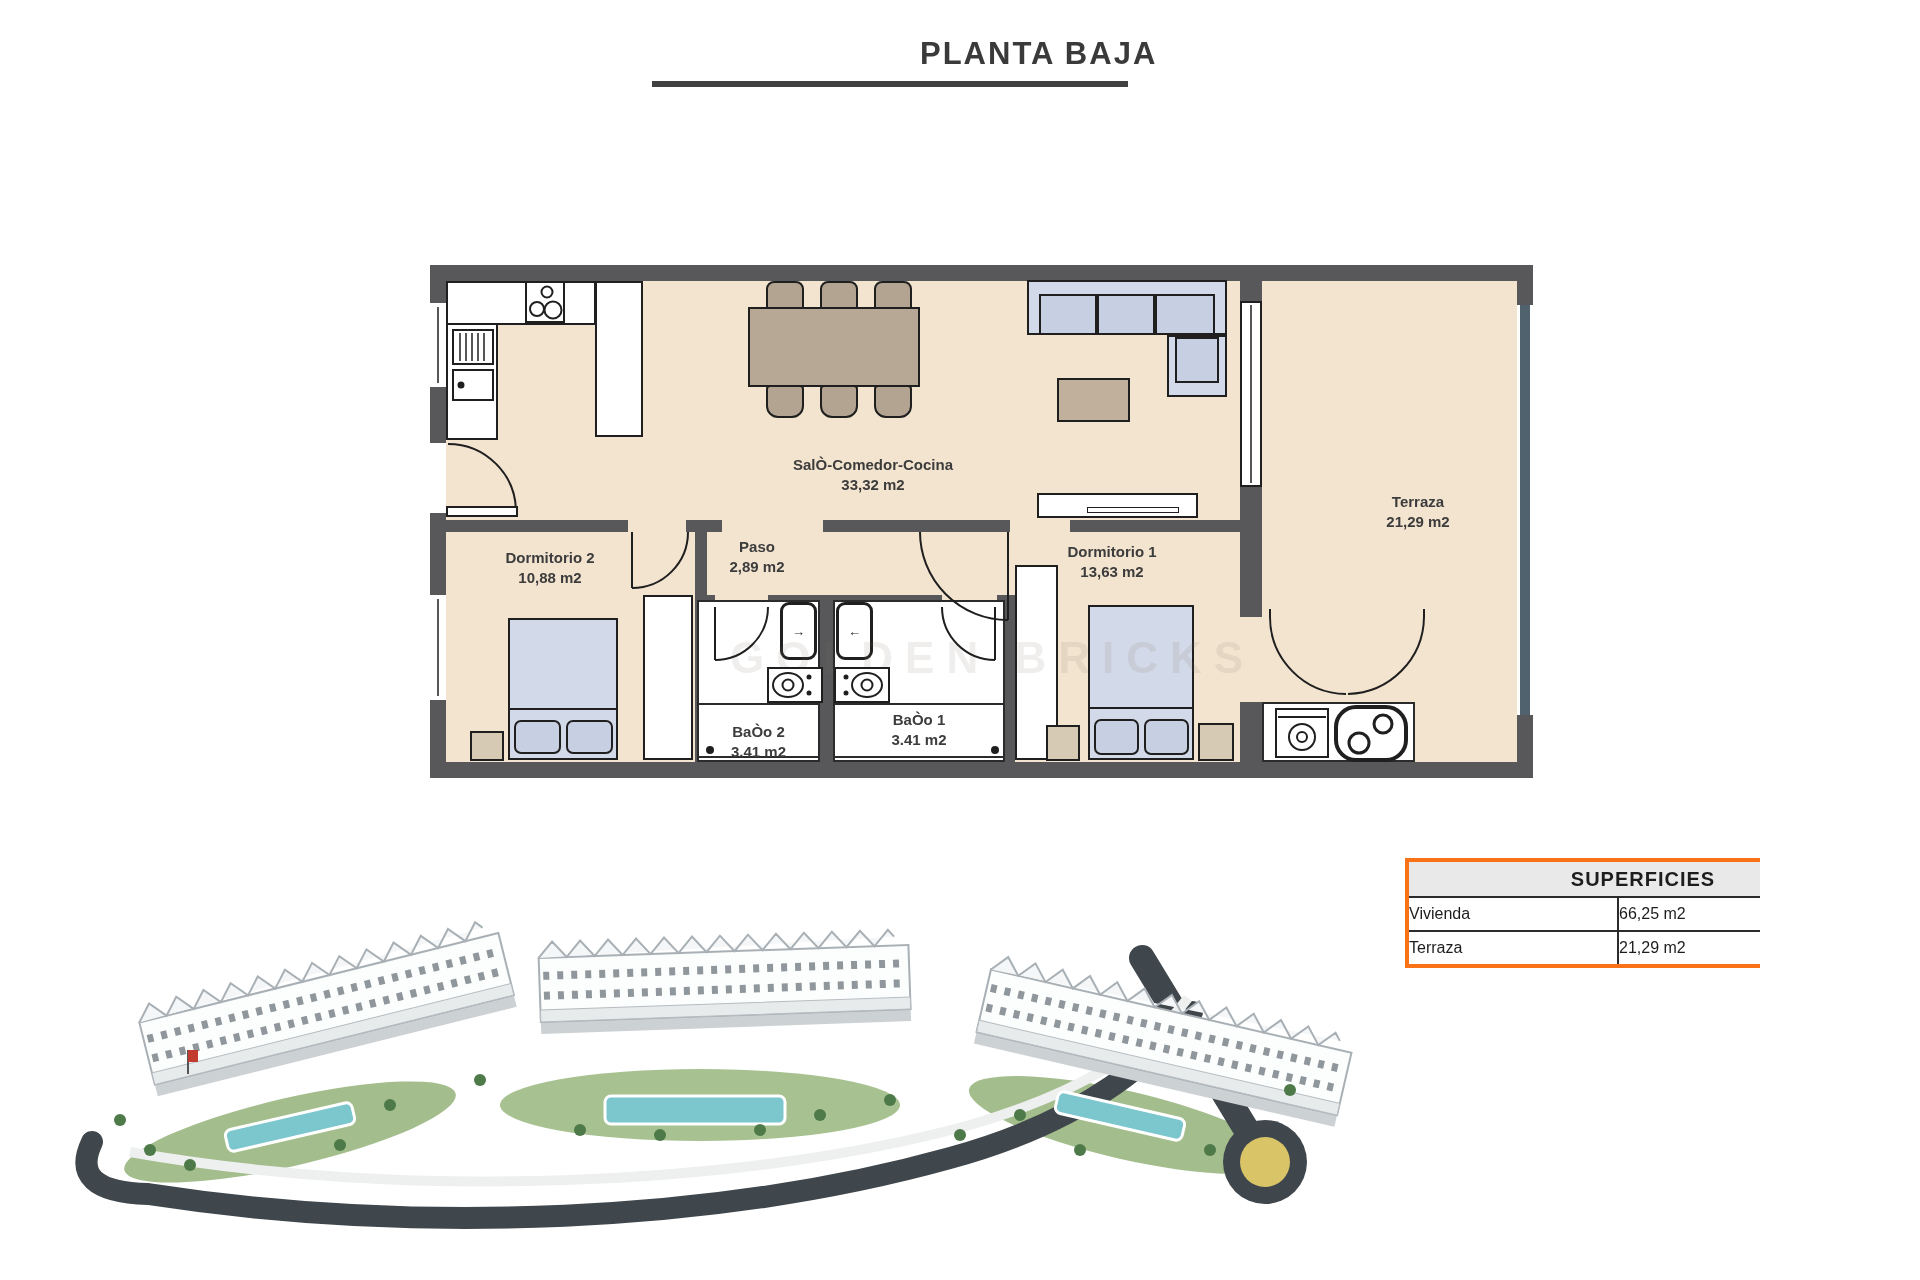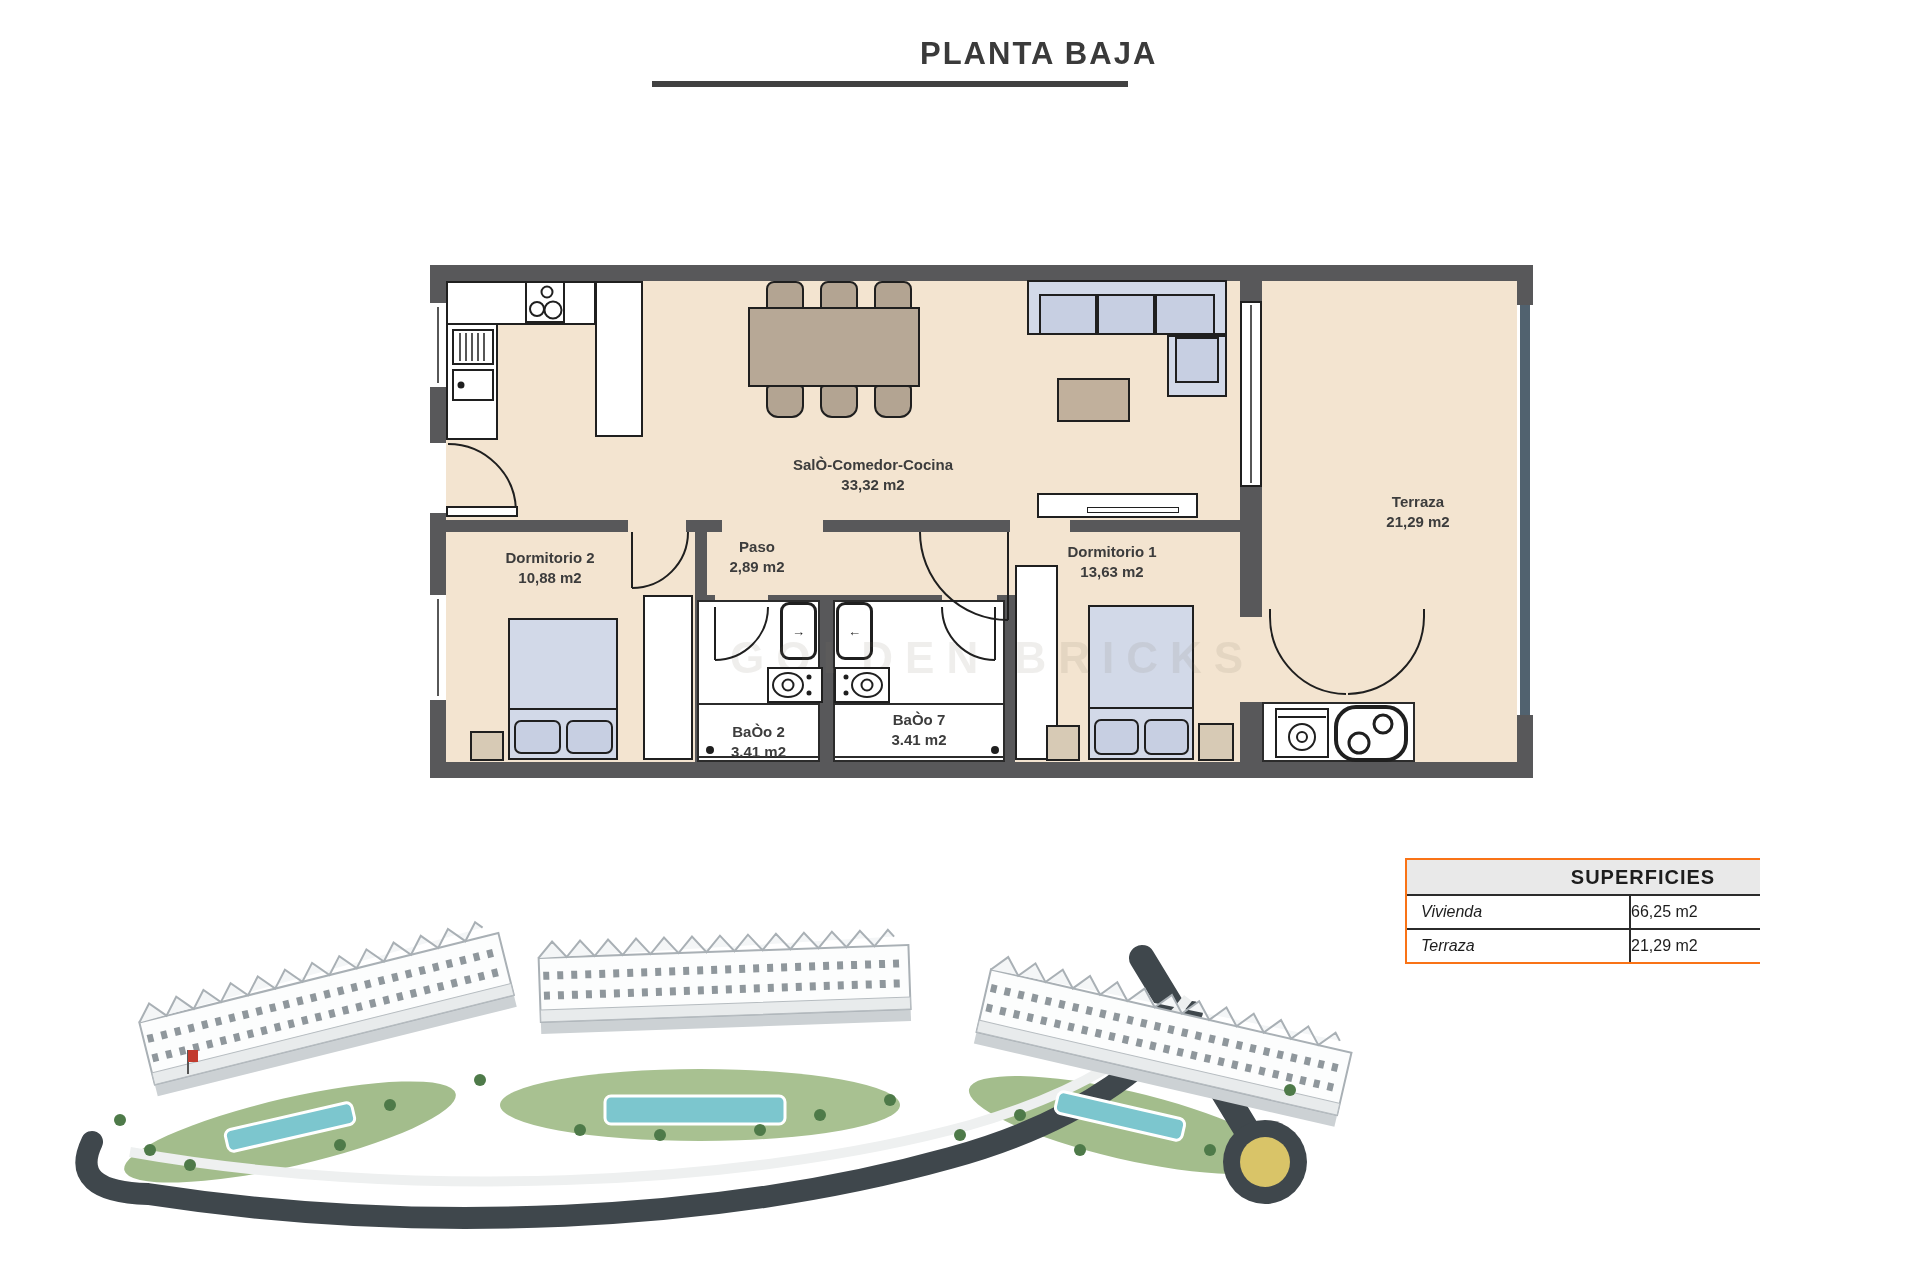--- a/index.html
+++ b/index.html
@@ -22,27 +22,27 @@
   .glass{position:absolute;background:#51626f;border-left:3px solid #fff;border-right:3px solid #fff;box-sizing:border-box;}
   .bath{position:absolute;background:#fff;border:2px solid #2b2b2b;box-sizing:border-box;}
   .stall{position:absolute;background:#fff;border:3px solid #1f1f1f;border-radius:9px;box-sizing:border-box;
          display:flex;align-items:center;justify-content:center;font-size:13px;color:#1f1f1f;font-weight:bold;}
   .room-label{position:absolute;text-align:center;color:#3c3c3c;font-weight:bold;font-size:15px;line-height:1.3;}
   .room-label span{display:block;}
   #plan-overlay{position:absolute;left:0;top:0;pointer-events:none;}
   #watermark{position:absolute;left:300px;top:368px;width:520px;text-align:center;font-size:44px;
              font-weight:bold;letter-spacing:12px;color:rgba(125,112,95,0.12);white-space:nowrap;}
   
-  #sup-table{position:absolute;left:1405px;top:858px;width:476px;border:2px solid #f97316;
+  #sup-table{position:absolute;left:1405px;top:858px;width:476px;border:4px solid #f97316;
              background:#fff;font-size:16px;color:#1d1d1d;box-sizing:border-box;}
   #sup-header{height:34px;line-height:34px;text-align:center;font-weight:bold;font-size:20px;
               background:#e9e9e9;border-bottom:2px solid #2b2b2b;letter-spacing:1px;}
   .sup-row{display:flex;height:32px;line-height:32px;border-bottom:2px solid #2b2b2b;}
   .sup-row:last-child{border-bottom:none;}
-  .sup-label{width:208px;padding-left:14px;border-right:2px solid #2b2b2b;font-style:italic;}
+  .sup-label{width:208px;border-right:2px solid #2b2b2b;}
   .sup-value{flex:1;text-align:left;}
   
   #aerial{position:absolute;left:60px;top:900px;}
 </style>
 </head>
 <body>
 
 <div id="stage">
 
   <div id="page-title">PLANTA BAJA</div>
@@ -144,21 +144,21 @@
     </div>
     <div class="room-label" style="left:592px;top:277px;width:180px;">
       <span>Dormitorio 1</span>
       <span>13,63 m2</span>
     </div>
     <div class="room-label" style="left:270px;top:457px;width:117px;">
       <span>BaÒo 2</span>
       <span>3.41 m2</span>
     </div>
     <div class="room-label" style="left:406px;top:445px;width:166px;">
-      <span>BaÒo 7</span>
+      <span>BaÒo 1</span>
       <span>3.41 m2</span>
     </div>
     <div class="room-label" style="left:908px;top:227px;width:160px;">
       <span>Terraza</span>
       <span>21,29 m2</span>
     </div>
 
     <div id="watermark">GOLDEN BRICKS</div>
 
     <svg id="plan-overlay" width="1103" height="513" viewBox="0 0 1103 513">

